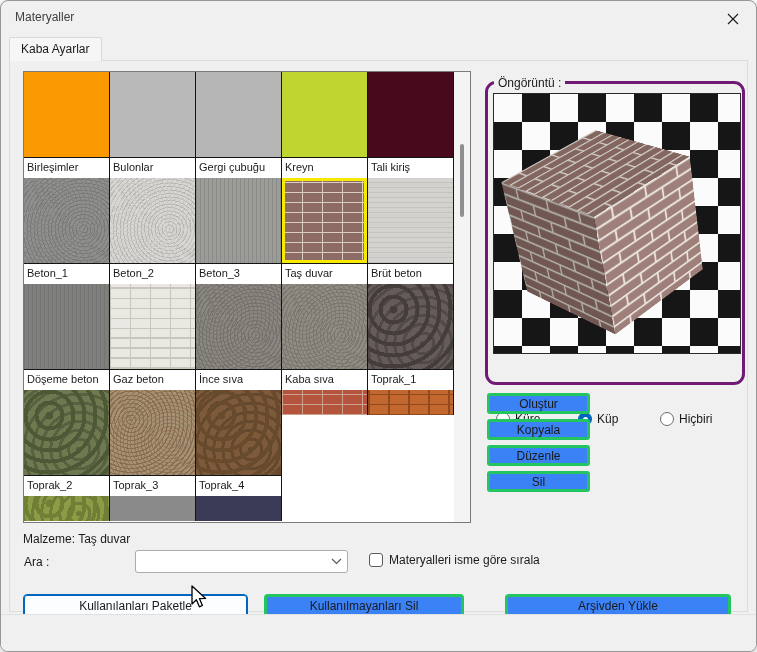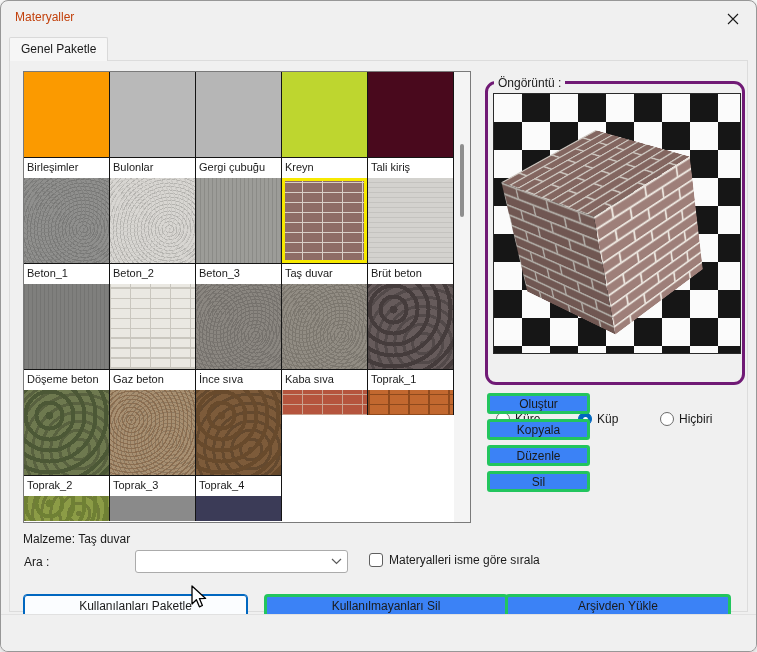--- a/index.html
+++ b/index.html
@@ -6,21 +6,21 @@
   *{box-sizing:border-box;}
   body{font-family:"Liberation Sans","DejaVu Sans",sans-serif;font-size:12px;color:#1a1a1a;
        -webkit-font-smoothing:antialiased;}
 
   #window{position:relative;width:757px;height:652px;background:#f0f0f0;
           border:1px solid #979797;border-radius:8px;overflow:hidden;
           box-shadow:0 2px 8px rgba(0,0,0,.25);}
 
   
   .titlebar{position:absolute;left:0;top:0;right:0;height:32px;}
-  .title{position:absolute;left:14px;top:9px;font-size:12px;color:#c2410c;}
+  .title{position:absolute;left:14px;top:9px;font-size:12px;color:#404040;}
   .close-btn{position:absolute;right:12px;top:8px;width:22px;height:20px;display:flex;
              align-items:center;justify-content:center;cursor:default;}
 
   
   .tab{position:absolute;left:8px;top:36px;height:24px;padding:0 11px;line-height:22px;
        background:#f6f6f6;border:1px solid #d9d9d9;border-bottom:none;
        border-radius:2px 2px 0 0;z-index:3;}
   .tab-page{position:absolute;left:8px;top:59px;right:8px;bottom:39px;
             border:1px solid #dcdcdc;background:#f0f0f0;}
 
@@ -77,21 +77,21 @@
   .ara-label{position:absolute;left:23px;top:554px;font-size:12px;}
   .combo{position:absolute;left:134px;top:549px;width:213px;height:23px;background:#ffffff;
          border:1px solid #ababab;border-radius:3px;display:flex;align-items:center;}
   .combo-value{flex:1;padding-left:6px;font-size:12px;color:#1a1a1a;}
   .combo-chevron{width:22px;display:flex;align-items:center;justify-content:center;}
   .checkbox-row{position:absolute;left:368px;top:552px;display:flex;align-items:center;}
   .checkbox{width:14px;height:14px;border:1px solid #5f5f5f;border-radius:3px;background:#fff;margin-right:6px;}
   .action-row{position:absolute;left:0;top:578px;width:100%;height:24px;}
   .action-btn{position:absolute;top:15px;height:24px;}
   .action-btn:nth-child(1){left:22px;width:225px;}
-  .action-btn:nth-child(2){left:263px;width:244px;}
+  .action-btn:nth-child(2){left:263px;width:200px;}
   .action-btn:nth-child(3){left:504px;width:226px;}
   .action-btn.hl{border:1px solid var(--accent);box-shadow:inset 0 0 0 1px var(--accent);background:#fbfdff;}
 
   
   .footer-line{position:absolute;left:0;right:0;top:613px;height:1px;background:#e1e1e1;}
   .footer{position:absolute;left:0;top:614px;right:0;bottom:0;background:#f0f0f0;}
 
   .cursor{position:absolute;left:186px;top:584px;z-index:10;pointer-events:none;}
 </style>
 </head>
@@ -101,21 +101,21 @@
 
   <div class="titlebar">
     <span class="title">Materyaller</span>
     <span class="close-btn">
       <svg width="12" height="12" viewBox="0 0 12 12">
           <path d="M1 1 L11 11 M11 1 L1 11" stroke="#1a1a1a" stroke-width="1.1"></path>
         </svg>
     </span>
   </div>
 
-  <div class="tab">Genel Paketle</div>
+  <div class="tab">Kaba Ayarlar</div>
   <div class="tab-page"></div>
 
   <div class="matlist">
     <div class="tiles">
         <div class="tile">
           <div class="tile-img" style="background-color: rgb(251, 154, 0);"></div>
           <div class="tile-label">Birleşimler</div>
         </div>
         <div class="tile">
           <div class="tile-img" style="background-color: rgb(185, 185, 185);"></div>

